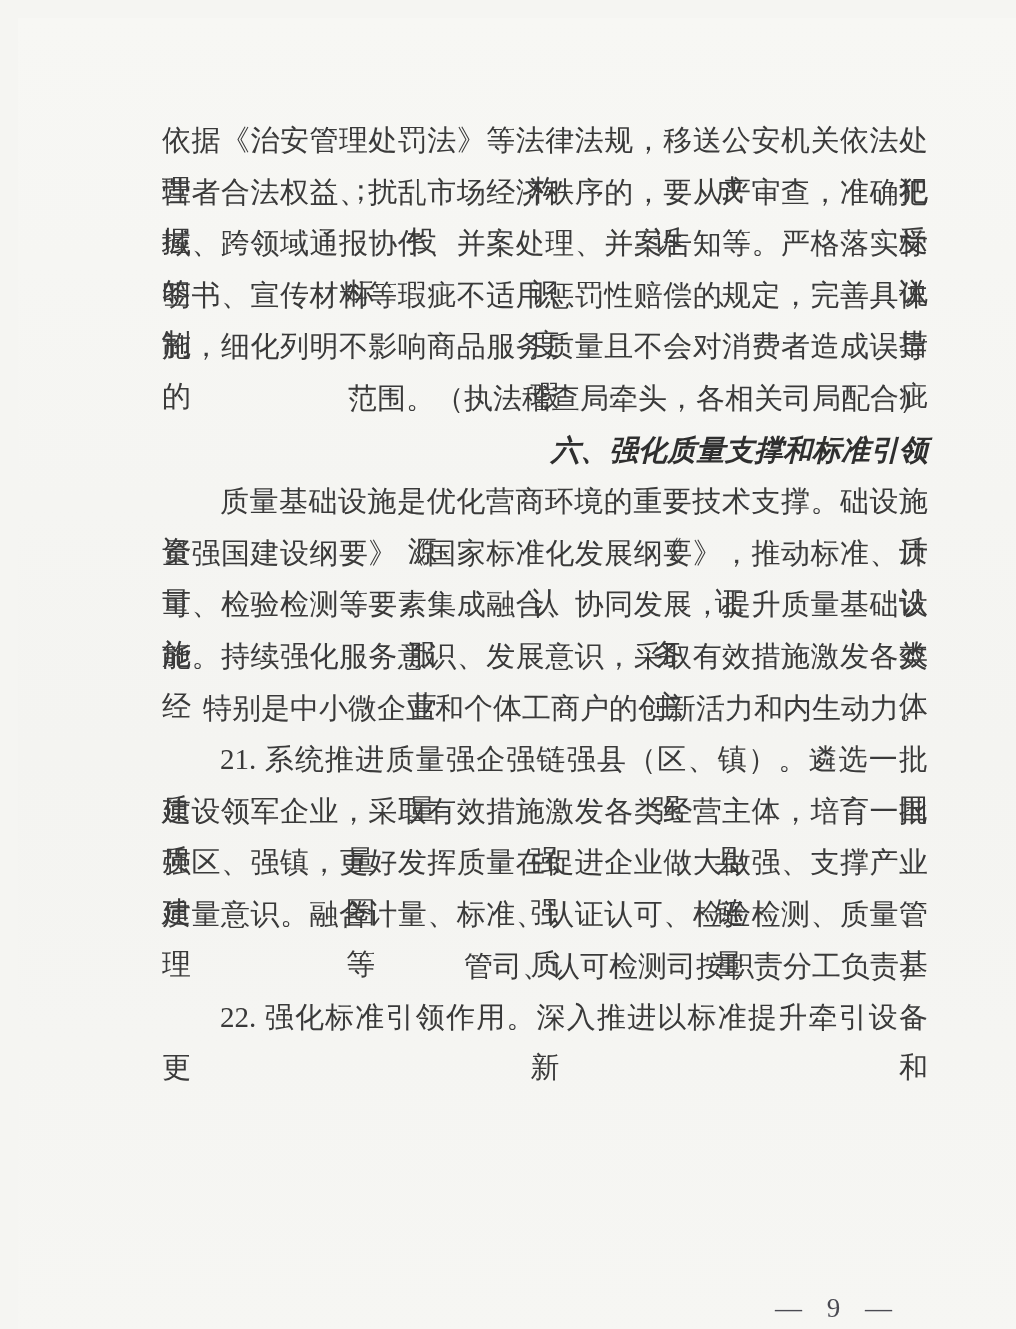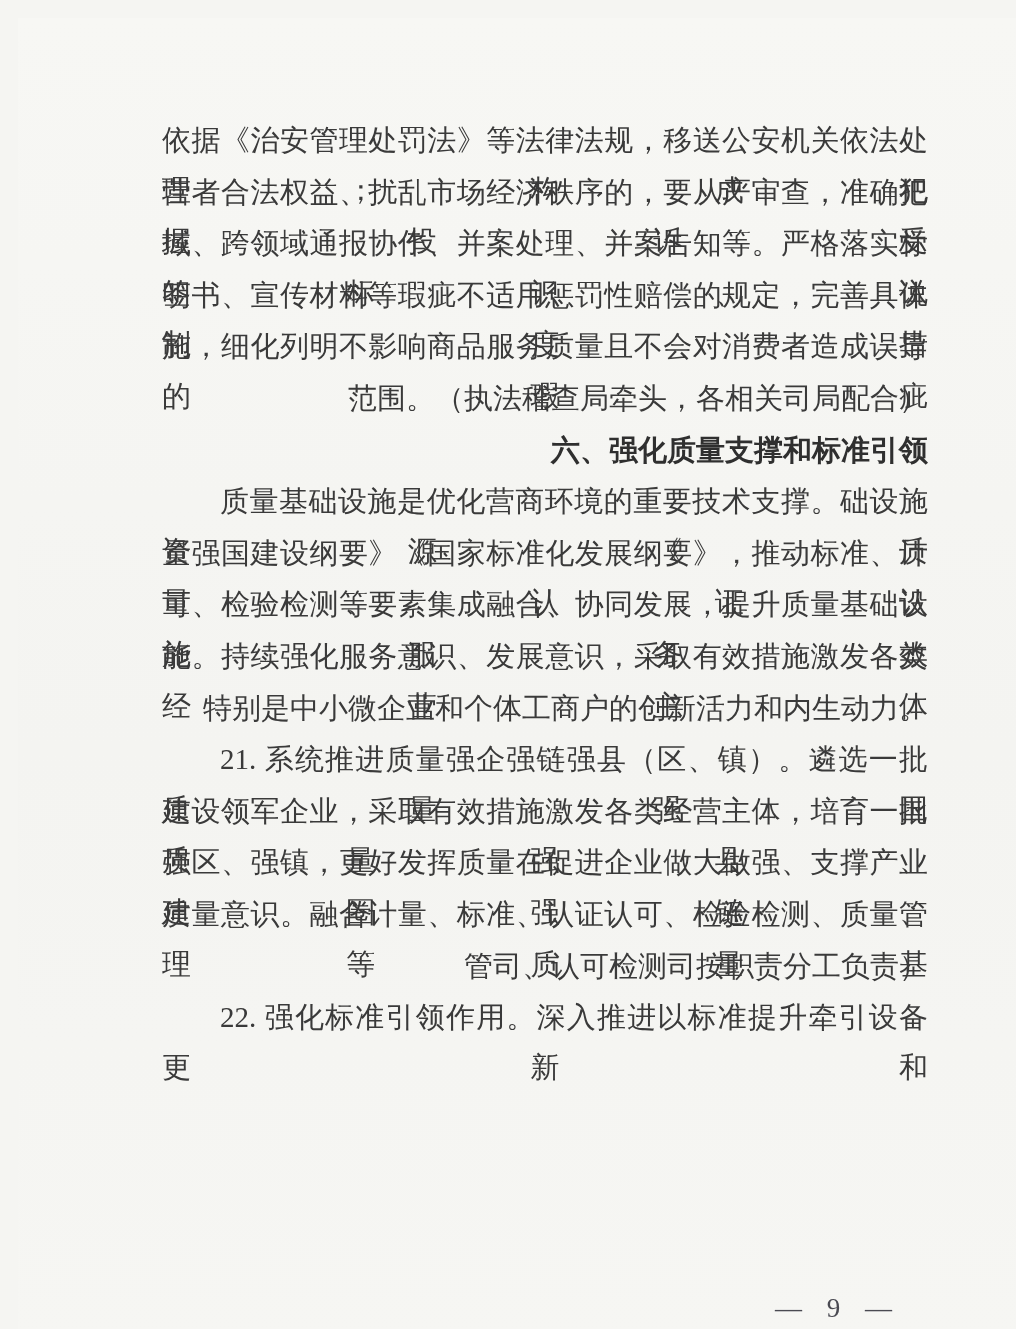--- a/index.html
+++ b/index.html
@@ -34,20 +34,21 @@
   .line.fill {
     white-space: normal;
     text-align: justify;
     text-align-last: justify;
   }
   .line.indent { text-indent: 58px; }
   .line.heading {
     font-family: "Liberation Sans", "DejaVu Sans", sans-serif;
     font-weight: bold;
     color: #2f2f2f;
+    font-style: italic;
   }
   .page-number {
     position: absolute;
     top: 1258px;
     right: 122px;
     font-size: 27px;
     color: #4a4a52;
     letter-spacing: 2px;
     word-spacing: 14px;
     line-height: 36px;

